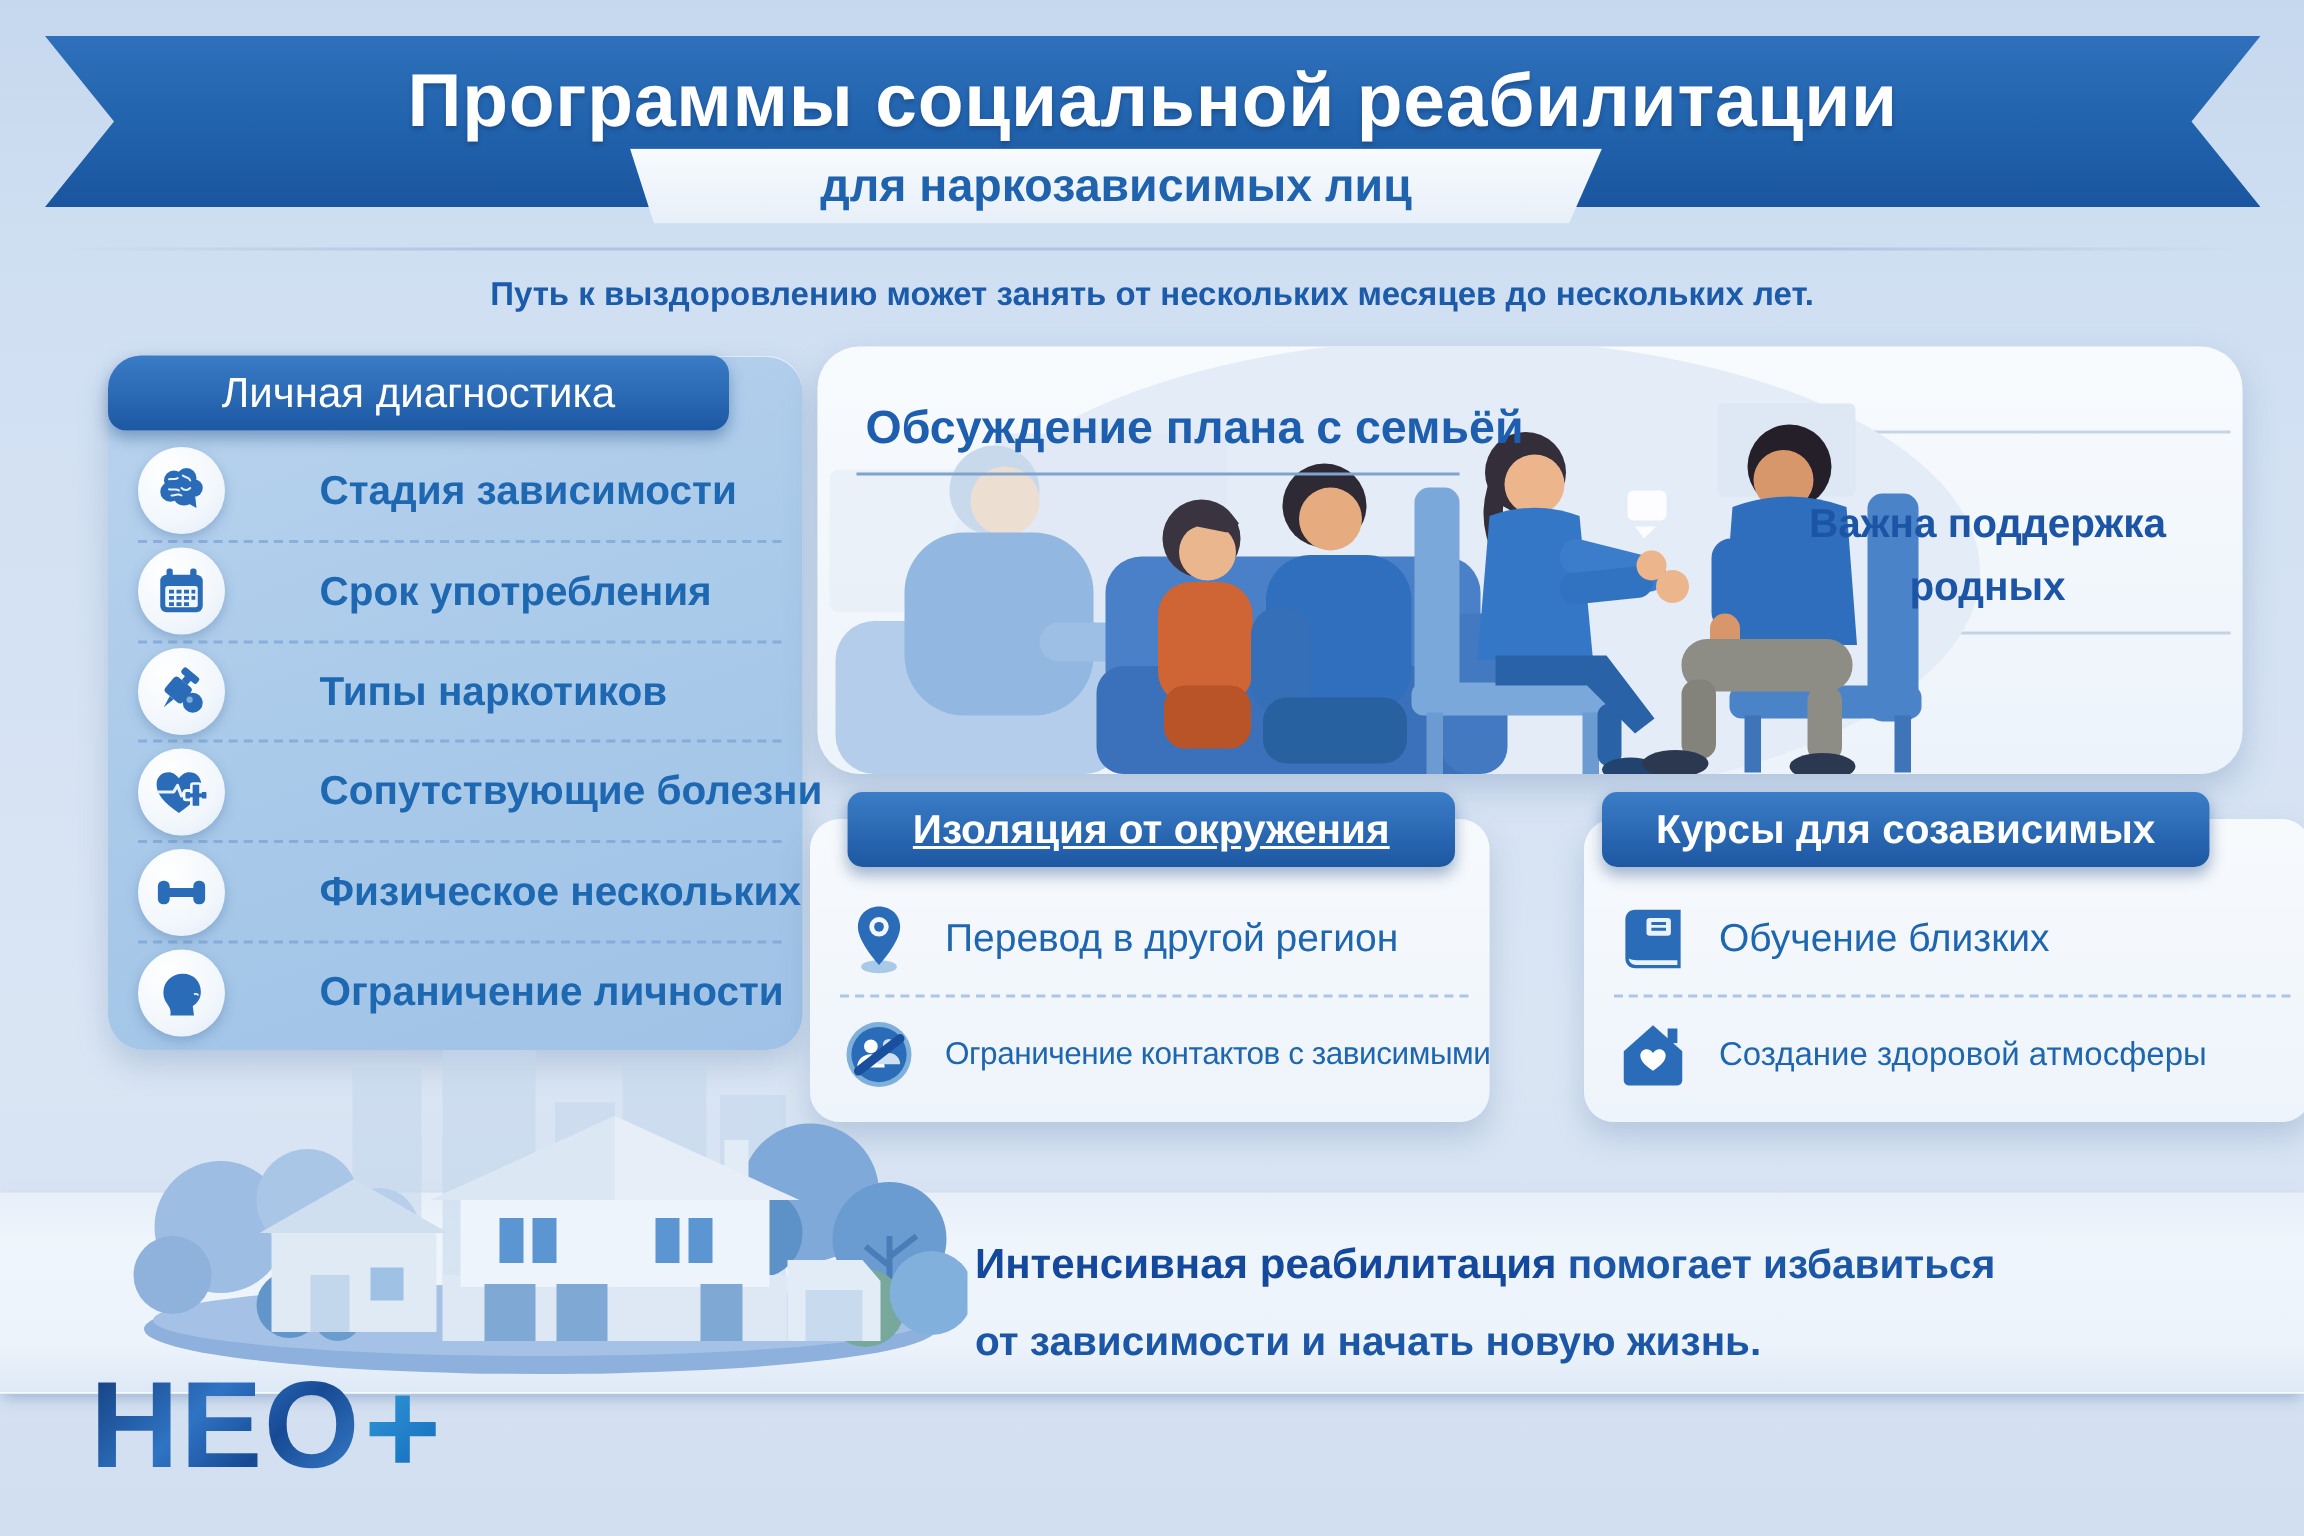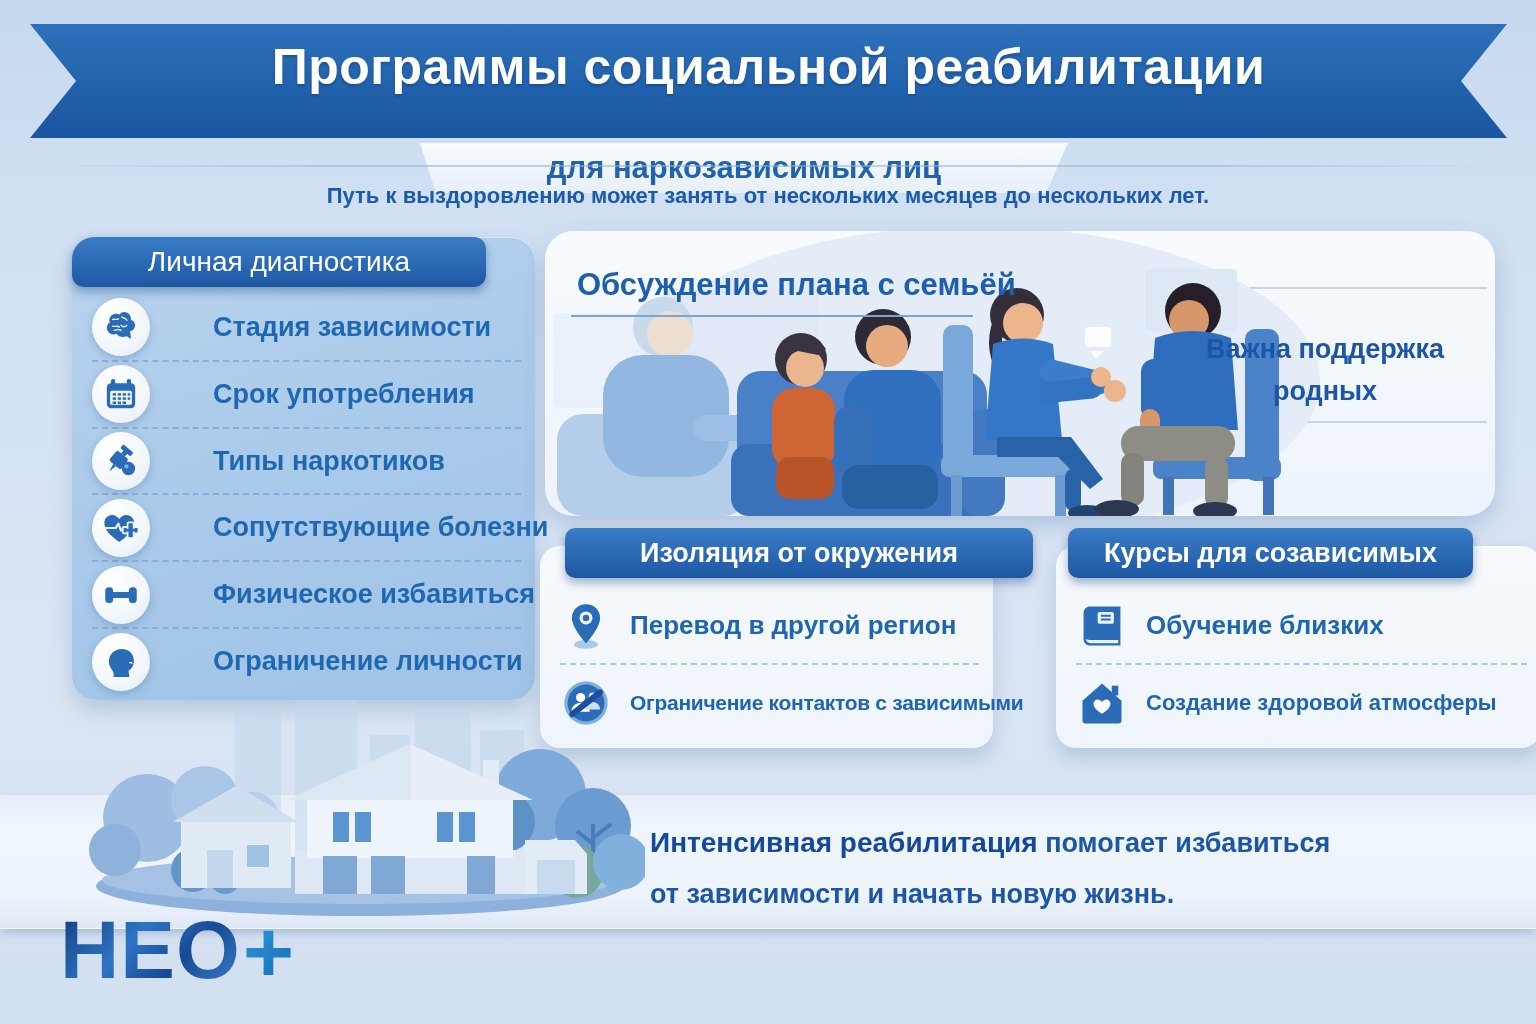--- a/index.html
+++ b/index.html
@@ -10,21 +10,21 @@
   .banner{position:absolute;left:30px;top:24px;width:1477px;height:114px;
     background:linear-gradient(180deg,#2f70bc 0%,#2162ac 55%,#1b559f 100%);
     clip-path:polygon(0 0,100% 0,calc(100% - 46px) 50%,100% 100%,0 100%,46px 50%);
     display:flex;justify-content:center;}
   .banner-title{margin-top:14px;color:#ffffff;font-size:50px;font-weight:700;letter-spacing:.5px;
     text-shadow:0 2px 3px rgba(10,40,90,.35);white-space:nowrap;}
   .subtitle-ribbon{position:absolute;left:420px;top:99px;width:648px;height:50px;
     background:linear-gradient(180deg,#f8fbfe 0%,#e7eff8 100%);
     clip-path:polygon(0 0,100% 0,calc(100% - 22px) 100%,16px 100%);
     box-shadow:0 4px 8px rgba(80,115,165,.35);
-    display:flex;align-items:center;justify-content:center;margin-top:44px;}
+    display:flex;align-items:center;justify-content:center;}
   .subtitle-text{color:#1f63ae;font-size:31px;font-weight:700;white-space:nowrap;}
   .banner-underline{position:absolute;left:36px;right:36px;top:165px;height:2px;
     background:linear-gradient(90deg,rgba(150,175,210,0),rgba(150,175,210,.55) 20%,rgba(150,175,210,.55) 80%,rgba(150,175,210,0));}
   .intro{position:absolute;left:0;right:0;top:183px;text-align:center;
     font-size:22px;font-weight:700;color:#1b5ba9;}
   
   .diag-panel{position:absolute;left:72px;top:237px;width:463px;height:463px;border-radius:24px;
     background:linear-gradient(160deg,#b9d3ee 0%,#a8c9e9 55%,#9fc2e6 100%);
     box-shadow:0 10px 20px rgba(90,125,170,.28), inset 0 1px 0 rgba(255,255,255,.6);}
   .diag-header{position:absolute;left:0;top:0;width:414px;height:50px;border-radius:22px 12px 12px 12px;
@@ -53,27 +53,27 @@
   
   .mini-panel{position:absolute;height:202px;border-radius:20px;
     background:linear-gradient(180deg,#f7fafd 0%,#eef4fb 100%);
     box-shadow:0 10px 20px rgba(90,125,170,.28);}
   .mini-panel.isolation{left:540px;top:546px;width:453px;}
   .mini-panel.courses{left:1010px;top:546px;width:485px;margin-left:46px;}
   .mini-badge{position:absolute;top:-18px;height:50px;border-radius:10px;
     background:linear-gradient(180deg,#3b7dc7 0%,#1d57a2 100%);
     box-shadow:0 5px 10px rgba(25,70,130,.4);
     display:flex;align-items:center;justify-content:center;color:#fff;font-size:27px;font-weight:700;white-space:nowrap;}
-  .isolation .mini-badge{left:25px;width:468px;}
+  .isolation .mini-badge{left:25px;width:405px;text-decoration:underline;}
   .courses .mini-badge{left:12px;width:405px;}
   .mini-rows{position:absolute;left:20px;right:14px;top:42px;bottom:8px;display:flex;flex-direction:column;}
   .mini-row{flex:1;display:flex;align-items:center;gap:18px;}
   .mini-row:first-child{border-bottom:2px dashed rgba(116,158,210,.55);}
   .mini-icon{flex:0 0 52px;width:52px;height:52px;}
-  .mini-label{font-size:26px;font-weight:700;color:#1e66b0;white-space:nowrap;}
+  .mini-label{font-size:26px;font-weight:400;color:#1e66b0;white-space:nowrap;}
   .mini-label.condensed{font-size:21px;letter-spacing:-.3px;}
   .mini-label.mid{font-size:22px;}
   
   .footer-band{position:absolute;left:0;top:795px;width:1536px;height:134px;
     background:linear-gradient(180deg,rgba(244,248,253,.55) 0%,rgba(240,246,252,.95) 25%,rgba(238,244,251,.95) 75%,rgba(222,233,246,.95) 100%);
     box-shadow:0 5px 9px -2px rgba(115,145,190,.55), 0 -1px 0 rgba(255,255,255,.7) inset;}
   .footer-text{position:absolute;left:650px;top:816px;font-size:27px;color:#1b57a6;line-height:1.9;font-weight:600;z-index:4;}
   .footer-text b{font-weight:800;color:#14489c;font-size:28px;}
   
   .house-illustration{position:absolute;left:85px;top:700px;z-index:3;}
@@ -181,21 +181,21 @@
       <div class="diag-item">
         <span class="icon-circle">
           <svg width="42" height="42" viewBox="0 0 48 48">
             <g fill="#2a6cb8">
               <rect x="6" y="15" width="9" height="18" rx="4"></rect>
               <rect x="33" y="15" width="9" height="18" rx="4"></rect>
               <rect x="13" y="20.5" width="22" height="7" rx="2"></rect>
             </g>
           </svg>
         </span>
-        <span class="diag-label">Физическое избавиться</span>
+        <span class="diag-label">Физическое нескольких</span>
       </div>
 
       <div class="diag-item">
         <span class="icon-circle">
           <svg width="40" height="40" viewBox="0 0 48 48">
             <path d="M15 42c1-4-.5-6.5-2.5-9.5C10.5 30 9.5 27 9.5 23.5 9.5 15 16 8.5 25 8.5S39.5 15 39.5 23c0 5-2.5 9-6.5 11.5l1 7.5z" fill="#2a6cb8"></path>
             <path d="M34 25c1.5-.5 3-.2 3.5 1" stroke="#eaf2fb" stroke-width="1.5" fill="none"></path>
           </svg>
         </span>
         <span class="diag-label">Ограничение личности</span>

